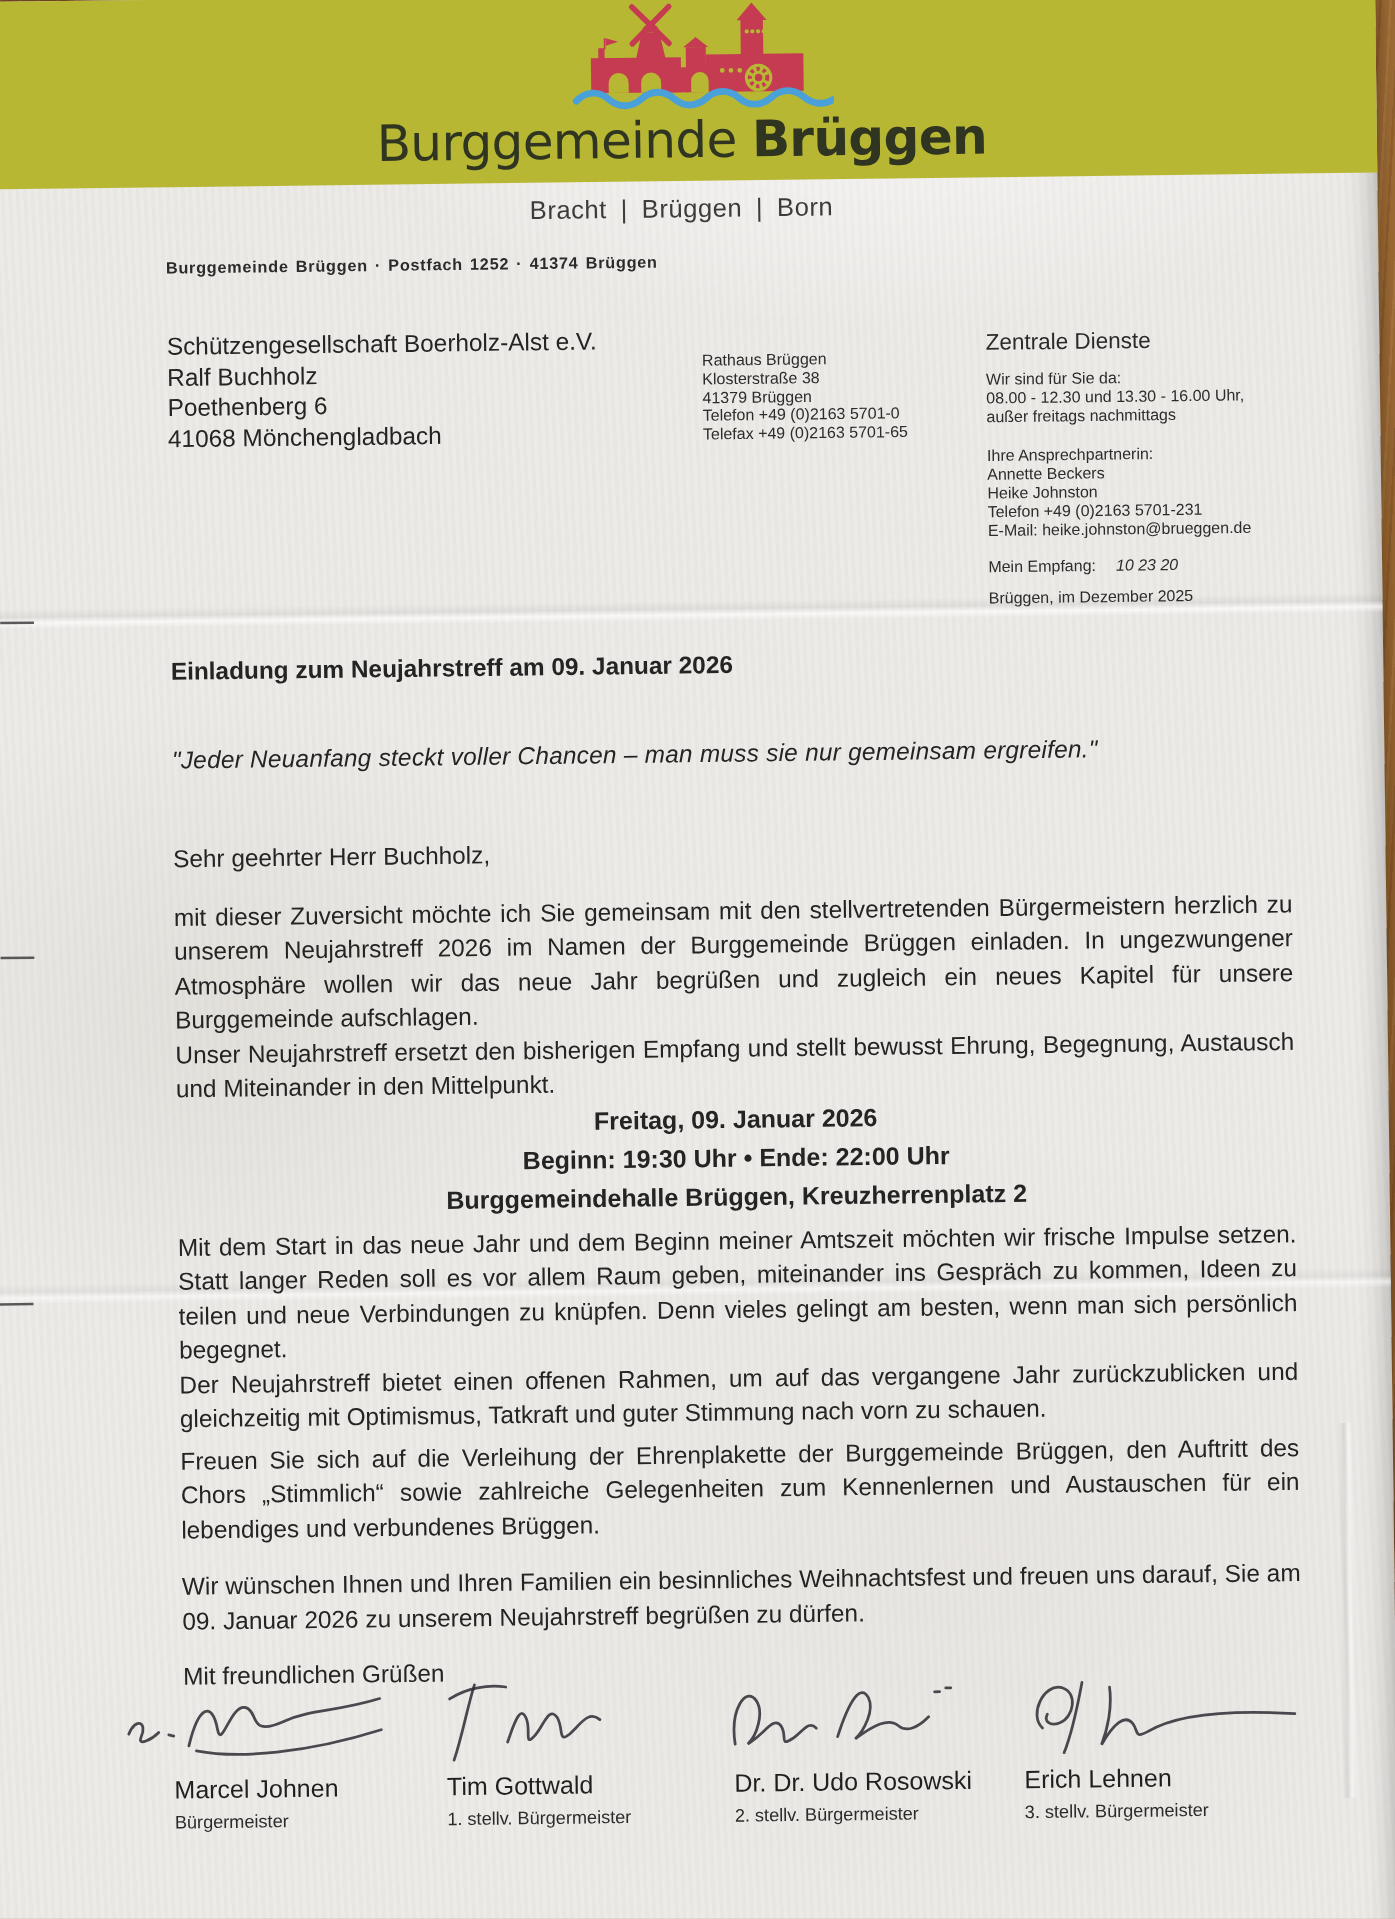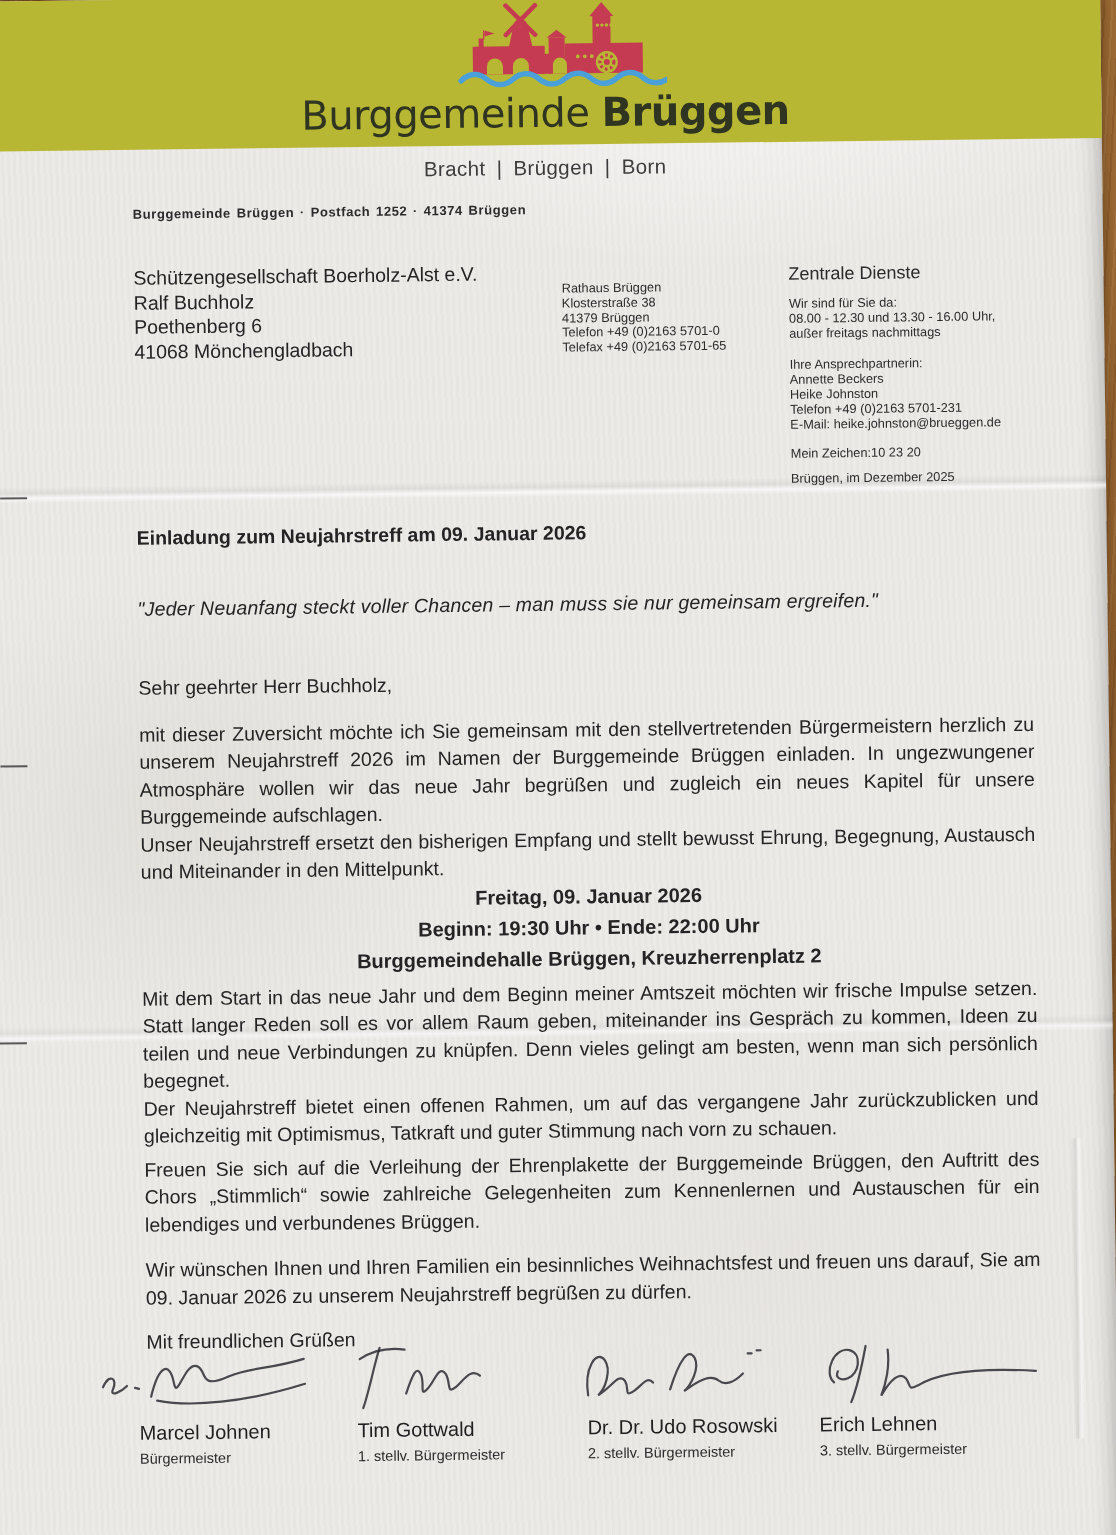--- a/index.html
+++ b/index.html
@@ -63,21 +63,21 @@
     position:absolute;left:160px;top:207px;
     font-size:13px;font-weight:700;letter-spacing:.6px;word-spacing:1.5px;color:#2b2b2b;
   }
   .recipient{position:absolute;left:160px;top:266px;font-size:19.5px;line-height:24.5px;color:#242424;}
   .office{position:absolute;left:588px;top:287px;font-size:12.8px;line-height:14.8px;color:#2c2c2c;}
   .dept{position:absolute;left:815px;top:272px;width:300px;font-size:12.8px;line-height:14.8px;color:#2c2c2c;}
   .dept-title{font-size:18px;line-height:20px;color:#2a2a2a;}
   .dept-hours{margin-top:13px;}
   .dept-contact{margin-top:17px;}
   .dept-ref{margin-top:15px;}
-  .dept-ref .ref-val{}
+  .dept-ref .ref-val{margin-left:16px;font-style:italic;}
   .dept-date{margin-top:10px;}
 
   
   .body{
     position:absolute;left:160px;top:525px;width:895px;
     font-size:19.5px;line-height:27.5px;color:#242424;
   }
   .subject{font-weight:700;}
   .quote{margin-top:43px;font-style:italic;letter-spacing:.2px;}
   .salutation{margin-top:52px;}
@@ -185,21 +185,21 @@
       <div>außer freitags nachmittags</div>
     </div>
     <div class="dept-contact">
       <div>Ihre Ansprechpartnerin:</div>
       <div>Annette Beckers</div>
       <div>Heike Johnston</div>
       <div>Telefon +49 (0)2163 5701-231</div>
       <div>E-Mail: heike.johnston@brueggen.de</div>
     </div>
     <div class="dept-ref">
-      <span>Mein Zeichen:</span><span class="ref-val">10 23 20</span>
+      <span>Mein Empfang:</span><span class="ref-val">10 23 20</span>
     </div>
     <div class="dept-date">Brüggen, im Dezember 2025</div>
   </div>
 
   <div class="crease-h crease-1"></div>
   <div class="crease-h crease-2"></div>
   <div class="crease-v"></div>
   <div class="fold-mark fm-1"></div>
   <div class="fold-mark fm-2"></div>
   <div class="fold-mark fm-3"></div>

